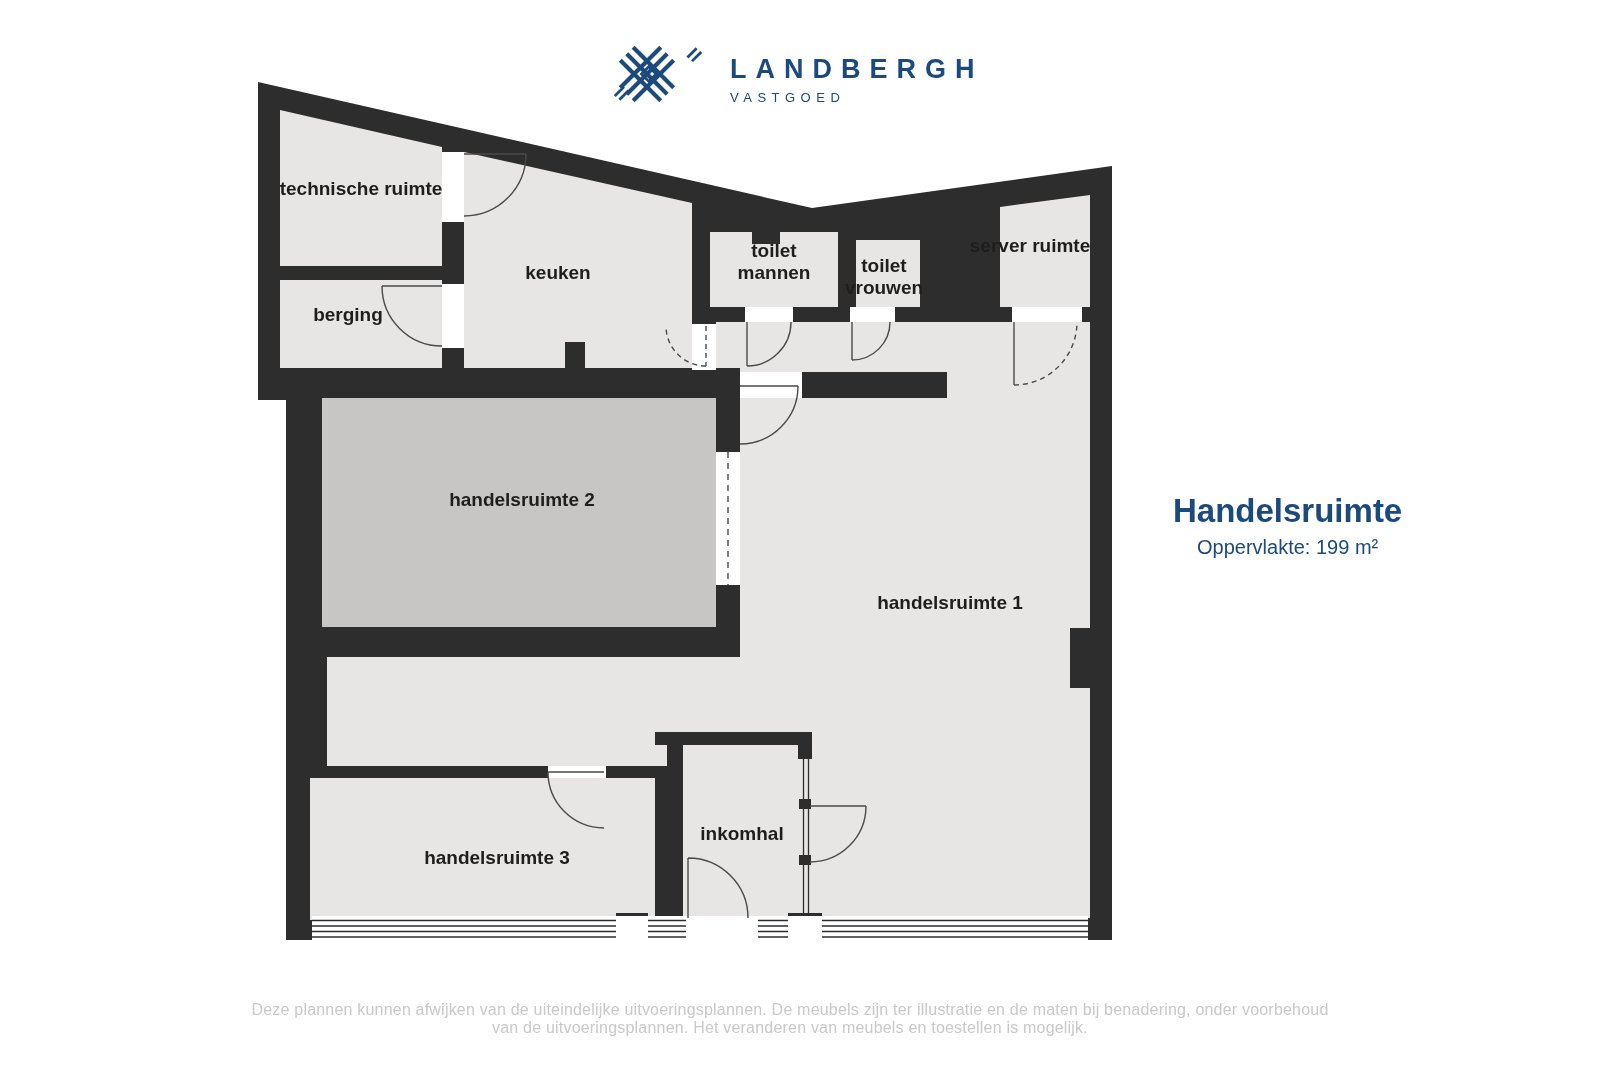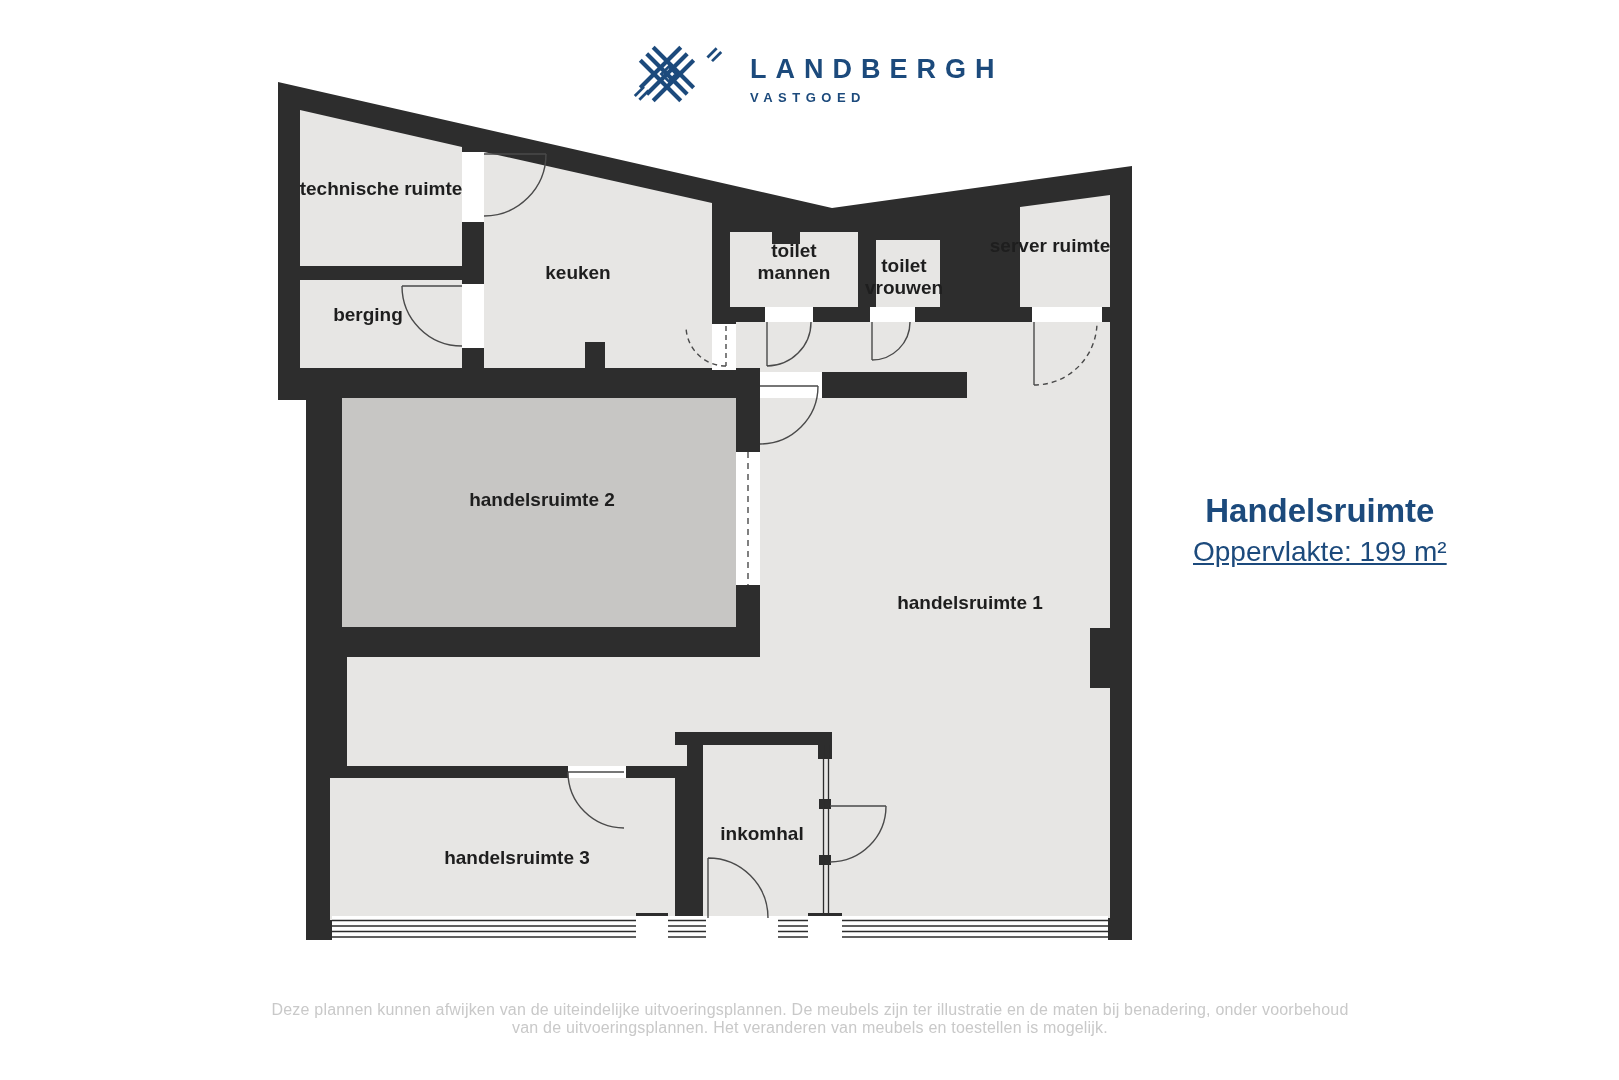--- a/index.html
+++ b/index.html
@@ -1,27 +1,27 @@
 <!DOCTYPE html>
 <html><head>
 <meta charset="utf-8">
 <style>
   html,body{margin:0;padding:0;background:#ffffff;}
   .page{position:relative;width:1456px;height:1080px;background:#ffffff;overflow:hidden;
-        font-family:"Liberation Sans",sans-serif;margin-left:20px;}
+        font-family:"Liberation Sans",sans-serif;}
   
   .logo{position:absolute;left:612px;top:44px;display:flex;align-items:flex-start;}
   .logo-mark{width:92px;height:60px;flex:0 0 auto;}
   .logo-text{margin-left:26px;padding-top:12px;}
   .logo-name{font-size:27px;font-weight:600;letter-spacing:9px;color:#1c4a7c;line-height:1;}
-  .logo-tagline{font-size:13px;font-weight:700;letter-spacing:5.5px;color:#1c4a7c;margin-top:7px;}
+  .logo-tagline{font-size:13px;font-weight:400;letter-spacing:5.5px;color:#1c4a7c;margin-top:7px;}
   
   .panel{position:absolute;left:1173px;top:494px;text-align:center;}
   .panel h1{margin:0;font-size:33px;font-weight:bold;color:#1c4a7c;line-height:1.05;}
-  .panel p{margin:7px 0 0 0;font-size:28px;color:#1c4a7c;text-decoration:underline;}
+  .panel p{margin:7px 0 0 0;font-size:20px;color:#1c4a7c;}
   
   .plan{position:absolute;left:0;top:0;}
   .plan text{font-family:"Liberation Sans",sans-serif;font-weight:bold;font-size:19px;
              text-anchor:middle;}
   
   .footer{position:absolute;left:242px;top:1001px;width:1096px;text-align:center;
           font-size:16px;color:#c9c9c9;letter-spacing:.2px;}
 </style>
 </head>
 <body>

